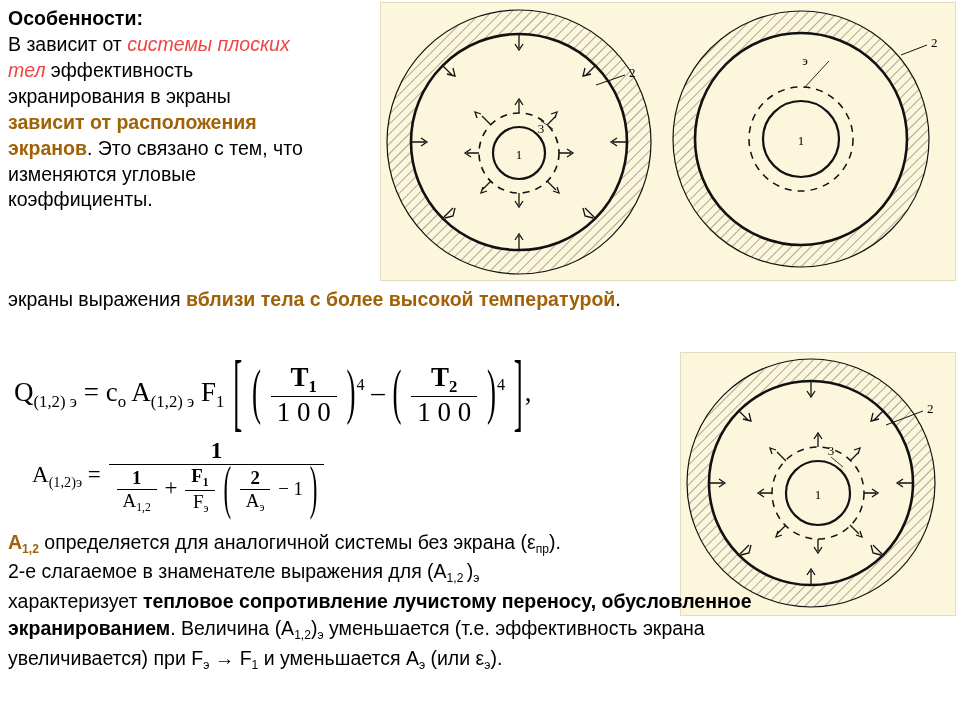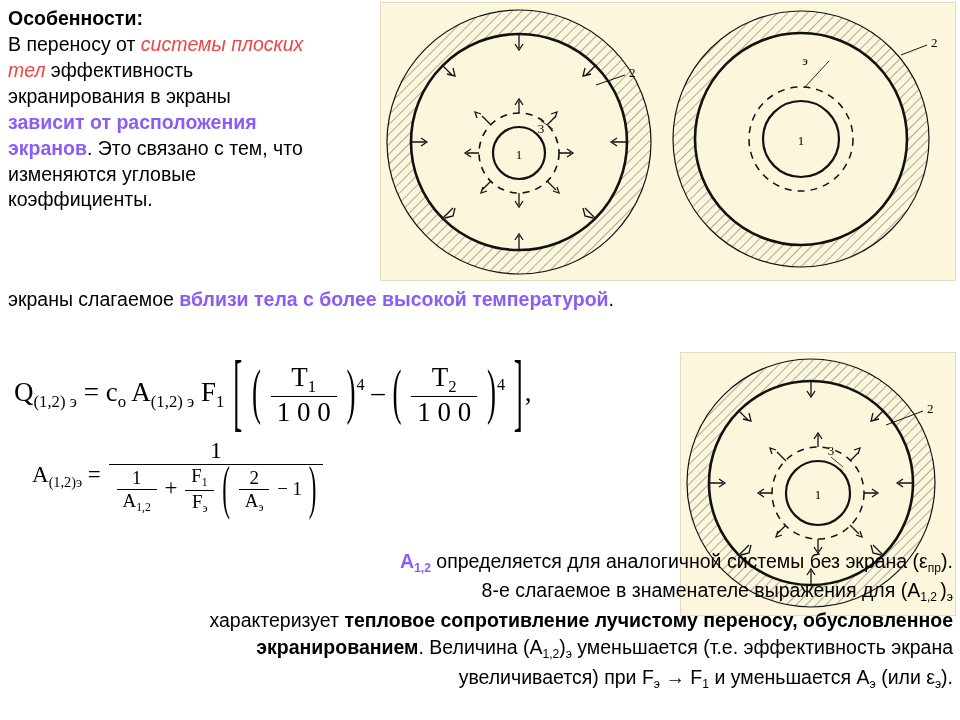--- a/index.html
+++ b/index.html
@@ -26,21 +26,21 @@
   .intro {
     position: absolute;
     left: 8px;
     top: 6px;
     width: 370px;
     font-size: 19.5px;
     line-height: 1.33;
   }
   .intro .ln { white-space: nowrap; }
   .b { font-weight: bold; }
-  .redb { color: #8b5cf6; font-weight: bold; }
+  .redb { color: #a16207; font-weight: bold; }
   .ital { font-style: italic; color: #ef4444; }
 
   
   .para2 {
     position: absolute;
     left: 8px;
     top: 286px;
     width: 940px;
     font-size: 19.5px;
     line-height: 1.35;
@@ -64,21 +64,21 @@
   }
   .sub { font-size: 0.62em; vertical-align: -0.35em; }
   .supr { font-size: 0.6em; vertical-align: 0.7em; }
   .frac {
     display: inline-block;
     vertical-align: middle;
     text-align: center;
     line-height: 1.15;
     margin: 0 2px;
   }
-  .frac .num { display: block; padding: 0 6px; }
+  .frac .num { display: block; padding: 0 6px; font-weight: bold; }
   .frac .den { display: block; border-top: 1.6px solid #000; padding: 0 6px; }
   .bigparen {
     display: inline-block;
     font-size: 1.0em;
     transform: scaleY(2.3);
     transform-origin: center;
     margin: 0 1px;
   }
   .bigbrk {
     display: inline-block;
@@ -97,25 +97,24 @@
     left: 24px;
     top: 86px;
     font-size: 23px;
     white-space: nowrap;
   }
 
   
   .bottom {
     position: absolute;
     left: 8px;
-    top: 548px;
+    top: 529px;
     width: 945px;
     font-size: 19.5px;
     line-height: 1.42;
-    text-align: right;
   }
   .bottom .ln { white-space: nowrap; }
 
   
   .fig {
     position: absolute;
     background: #fbf6dc;
     border: 1px solid #e2dcc0;
     overflow: hidden;
   }
@@ -128,21 +127,21 @@
     font-size: 13px;
   }
 </style>
 </head>
 <body>
 
 <div class="slide">
 
   <div class="intro">
     <div class="ln b">Особенности:</div>
-    <div class="ln"><span>В переносу от </span><span class="ital">системы плоских</span></div>
+    <div class="ln"><span>В зависит от </span><span class="ital">системы плоских</span></div>
     <div class="ln"><span class="ital">тел</span><span> эффективность</span></div>
     <div class="ln">экранирования в экраны</div>
     <div class="ln redb">зависит от расположения</div>
     <div class="ln"><span class="redb">экранов</span><span>. Это связано с тем, что</span></div>
     <div class="ln">изменяются угловые</div>
     <div class="ln">коэффициенты.</div>
   </div>
 
   <div class="fig" id="fig-top">
     <svg width="574" height="277" viewBox="0 0 574 277" xmlns="http://www.w3.org/2000/svg">
@@ -213,21 +212,21 @@
 
       <line x1="424" y1="84" x2="448" y2="58" stroke="#111" stroke-width="0.9"></line>
       <text class="lbl" x="424" y="62" text-anchor="middle">э</text>
 
       <line x1="520" y1="52" x2="546" y2="42" stroke="#111" stroke-width="1"></line>
       <text class="lbl" x="550" y="44" text-anchor="start">2</text>
     </svg>
   </div>
 
   <div class="para2">
-    <div><span>экраны слагаемое </span><span class="redb">вблизи тела с более высокой температурой</span><span>.</span></div>
+    <div><span>экраны выражения </span><span class="redb">вблизи тела с более высокой температурой</span><span>.</span></div>
   </div>
 
   <div class="formulas">
 
     <div class="f1">
       <span>Q</span><span class="sub">(1,2) э</span>
       <span>=</span>
       <span>c</span><span class="sub">o</span>
       <span>A</span><span class="sub">(1,2) э</span>
       <span>F</span><span class="sub">1</span>
@@ -323,19 +322,19 @@
 
       <line x1="205" y1="72" x2="242" y2="58" stroke="#111" stroke-width="1"></line>
       <text class="lbl" x="246" y="60" text-anchor="start">2</text>
       <line x1="150" y1="104" x2="162" y2="114" stroke="#111" stroke-width="0.8"></line>
       <text class="lbl" x="150" y="102" text-anchor="middle">3</text>
     </svg>
   </div>
 
   <div class="bottom">
     <div class="ln"><span class="redb">А</span><span class="redb sub">1,2</span><span> определяется для аналогичной системы без экрана (ε</span><span class="sub">пр</span><span>).</span></div>
-    <div class="ln"><span>8-е слагаемое в знаменателе выражения для (А</span><span class="sub">1,2 </span><span>)</span><span class="sub">э</span></div>
+    <div class="ln"><span>2-е слагаемое в знаменателе выражения для (А</span><span class="sub">1,2 </span><span>)</span><span class="sub">э</span></div>
     <div class="ln"><span>характеризует </span><span class="b">тепловое сопротивление лучистому переносу, обусловленное</span></div>
     <div class="ln"><span class="b">экранированием</span><span>. Величина (А</span><span class="sub">1,2</span><span>)</span><span class="sub">э</span><span> уменьшается  (т.е. эффективность экрана</span></div>
     <div class="ln"><span>увеличивается) при F</span><span class="sub">э</span><span> </span><span>→</span><span> F</span><span class="sub">1</span><span> и уменьшается А</span><span class="sub">э</span><span> (или ε</span><span class="sub">э</span><span>).</span></div>
   </div>
 
 </div>
 
 </body></html>

